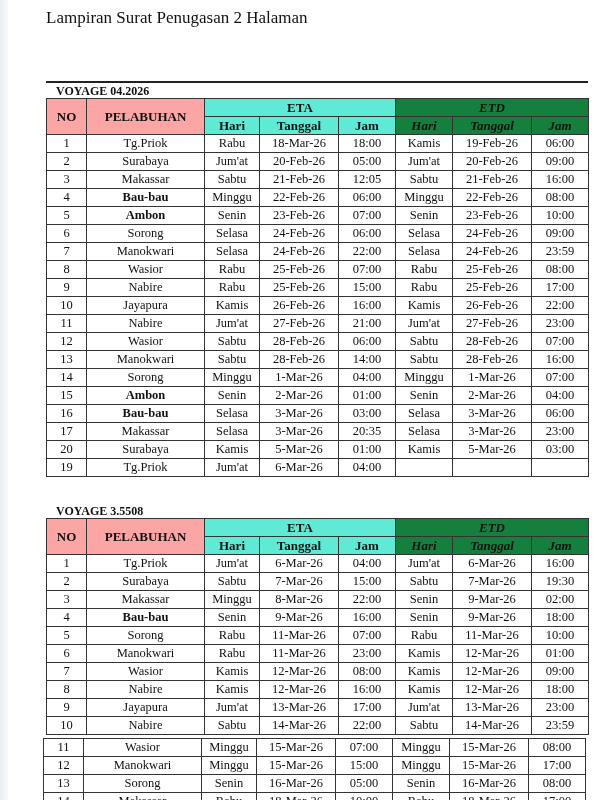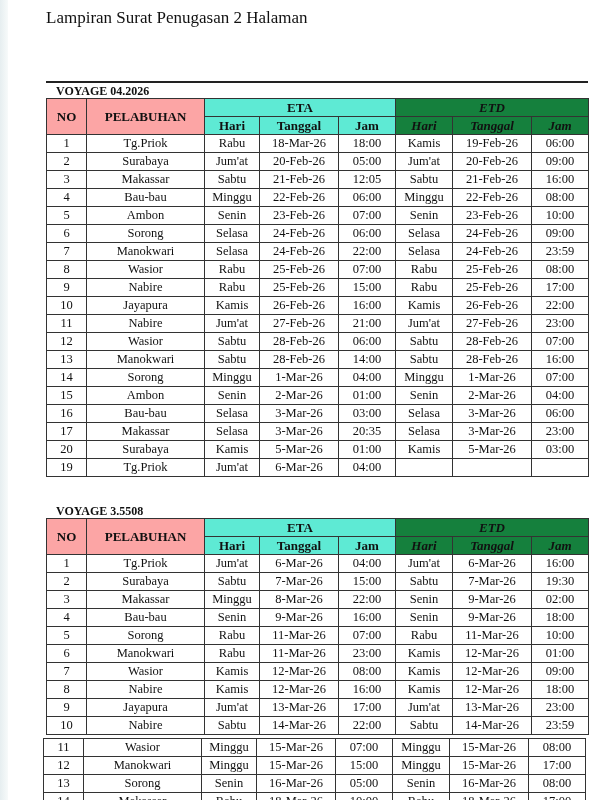--- a/index.html
+++ b/index.html
@@ -40,21 +40,21 @@
   table.sched td, table.sched th {
     border: 1px solid #333;
     height: 17px; padding: 0;
     text-align: center; white-space: nowrap;
   }
   table.sched th { font-weight: bold; font-size: 13px; }
   th.green { background: #fca5a5; }
   th.blue { background: #5eead4; }
   th.yellow { background: #15803d; font-style: italic; }
   td.port { text-align: left; padding-left: 5px; }
-  td.port.bold { font-weight: normal; }
+  td.port.bold { font-weight: bold; }
   col.c-no { width: 40px; }
   col.c-port { width: 118px; }
   col.c-hari { width: 55px; }
   col.c-tgl { width: 79px; }
   col.c-jam { width: 57px; }
   col.c-hari2 { width: 57px; }
   col.c-tgl2 { width: 79px; }
   col.c-jam2 { width: 57px; }
   #table-v4 { top: 98px; }
   #table-v5 { top: 518px; }

